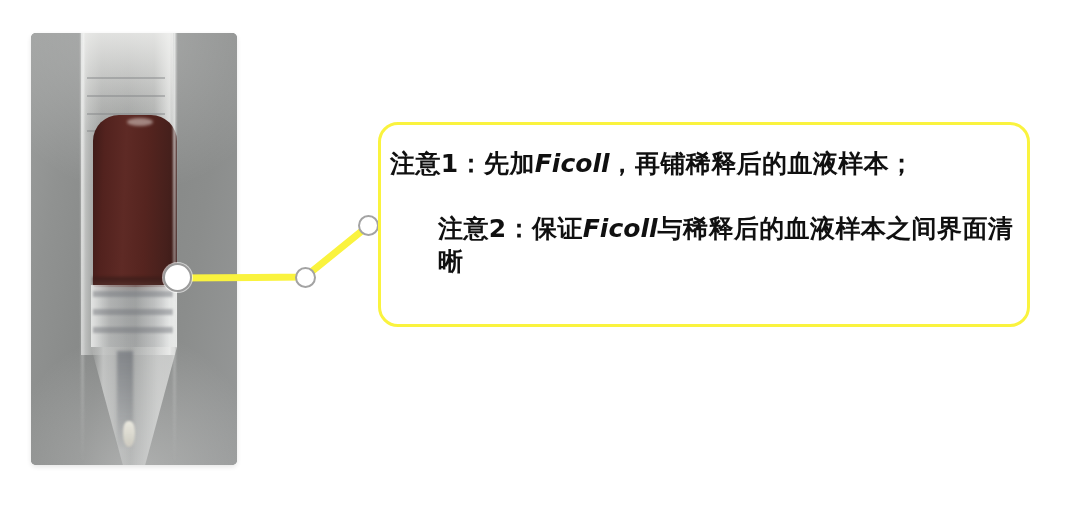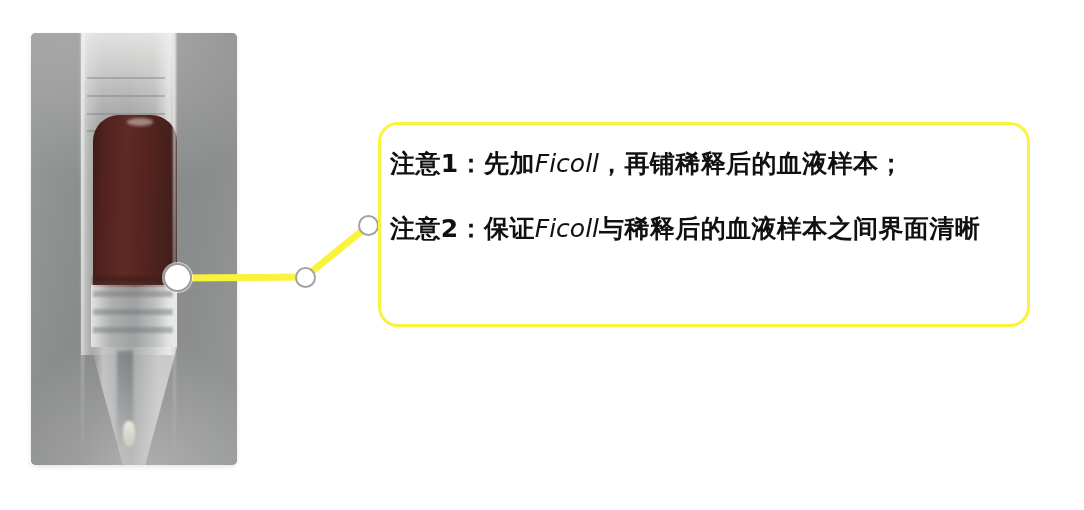--- a/index.html
+++ b/index.html
@@ -254,24 +254,24 @@
     width: 630px;
   }
   .note {
     color: #101010;
     font-family: "DejaVu Sans", "Liberation Sans", sans-serif;
     font-weight: 700;
     font-size: 25px;
     line-height: 33px;
     letter-spacing: 0.4px;
   }
-  .note + .note { margin-top: 32px; }
+  .note + .note { margin-top: 32px; margin-left: 48px; }
   .note i {
     font-style: italic;
-    font-weight: 400;
+    font-weight: 700;
     letter-spacing: 0;
   }
 </style>
 </head>
 <body>
 
 <div id="stage">
 
   <div class="photo">
     <div class="photo-bg"></div>

